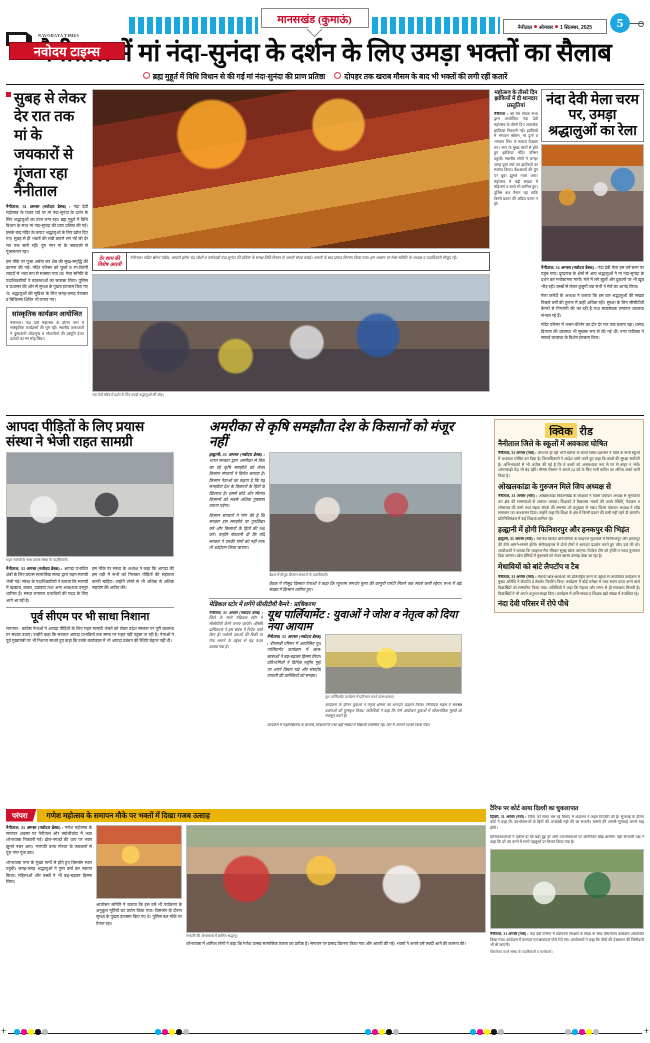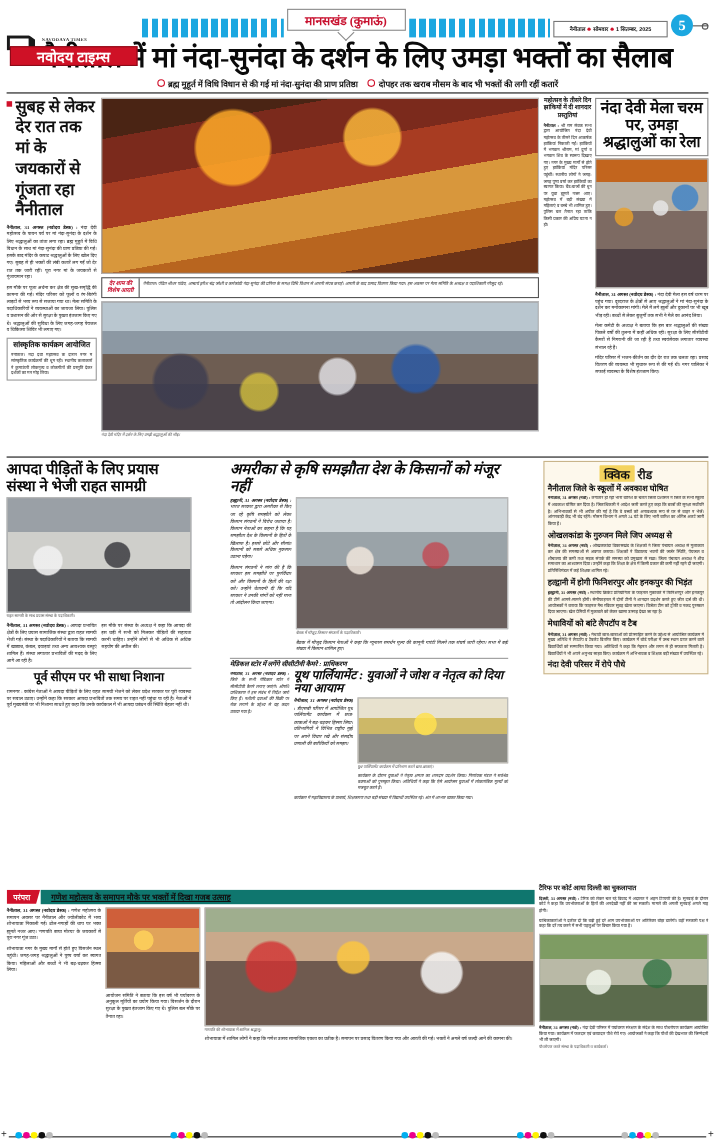--- a/index.html
+++ b/index.html
@@ -205,22 +205,22 @@
   }
 
   
   .tradition-bar{ display:flex; align-items:stretch; height:13px; margin-top:4px; }
   .trad-tag {
     background:#d0112b; color:#fff; font-weight:bold; font-size:7px; padding:0 9px 0 6px;
     display:flex;align-items:center; font-family:"Liberation Serif",serif;
     clip-path:polygon(0 0,100% 0,88% 100%,0 100%);
   }
   .trad-kicker{
-    flex:1; background:#0f766e; display:flex; align-items:center; padding-left:10px;
-    font-family:"Liberation Serif",serif; font-weight:bold; font-size:7.4px; color:#111;text-decoration:underline;
+    flex:1; background:#eab308; display:flex; align-items:center; padding-left:10px;
+    font-family:"Liberation Serif",serif; font-weight:bold; font-size:7.4px; color:#111;
   }
 
   
   .regbar{ position:absolute; left:0; bottom:2px; width:650px; height:14px; }
   .regline{ position:absolute; left:8px; right:8px; top:6px; height:1px; background:#222;}
   .regset{ position:absolute; display:flex; gap:1px; top:2px;}
   .regset i{ width:6px;height:6px;border-radius:50%; display:block;}
   .c-c{background:#00aeef}.c-m{background:#ec008c}.c-y{background:#fff200}.c-k{background:#111}.c-g{background:#bbb}
   .plus{ position:absolute; font-size:9px; color:#222; top:-1px;}
 </style>

